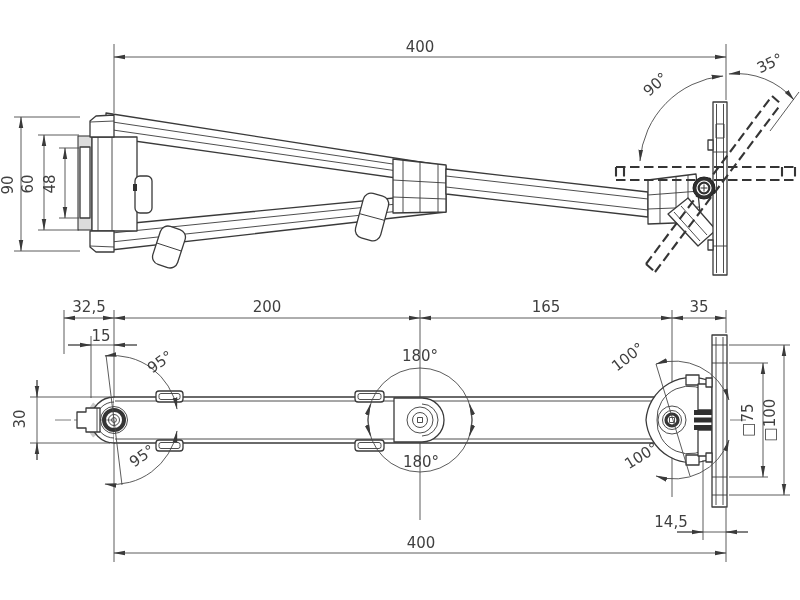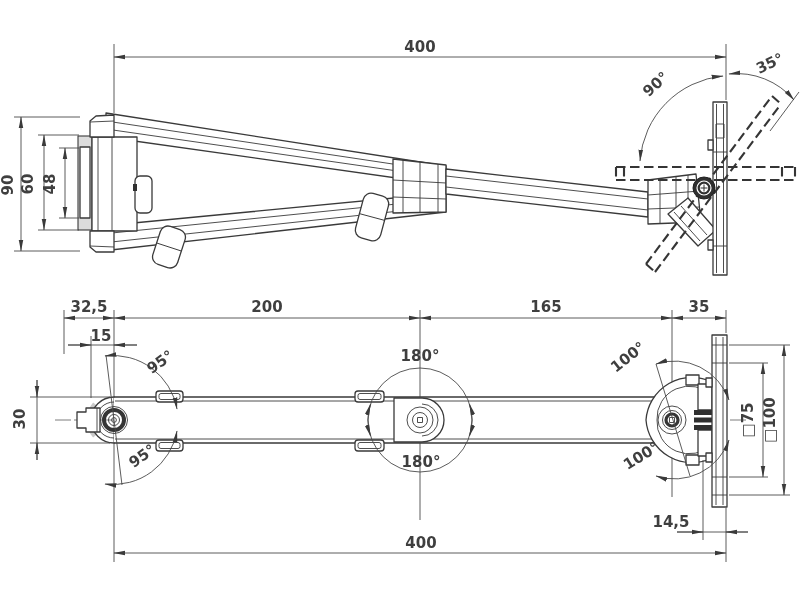--- a/index.html
+++ b/index.html
@@ -1,17 +1,17 @@
 <!DOCTYPE html>
 <html><head>
 <meta charset="utf-8">
 <style>
   html,body{margin:0;padding:0;background:#fff;}
   .stage{position:relative;width:800px;height:600px;background:#ffffff;overflow:hidden;
-         font-family:"DejaVu Sans", sans-serif;font-weight:bold;}
+         font-family:"DejaVu Sans", sans-serif;}
   svg{display:block}
   .o   {fill:none;stroke:#3a3a3a;stroke-width:1.3;stroke-linejoin:round;stroke-linecap:round;}
   .ow  {fill:#ffffff;stroke:#3a3a3a;stroke-width:1.3;stroke-linejoin:round;}
   .i   {fill:none;stroke:#3a3a3a;stroke-width:0.9;stroke-linejoin:round;}
   .t   {fill:none;stroke:#4a4a4a;stroke-width:0.9;}
   .cl  {fill:none;stroke:#5a5a5a;stroke-width:0.8;stroke-dasharray:16 3 3 3;}
   .gh  {fill:none;stroke:#353535;stroke-width:2.1;stroke-dasharray:9.5 4.5;stroke-linecap:butt;}
   .shade{fill:none;stroke:#c9c9c9;stroke-width:5;}
   .grayfill{fill:#dcdcdc;stroke:#3a3a3a;stroke-width:1.1;}
   .dark{fill:#303030;stroke:none;}

